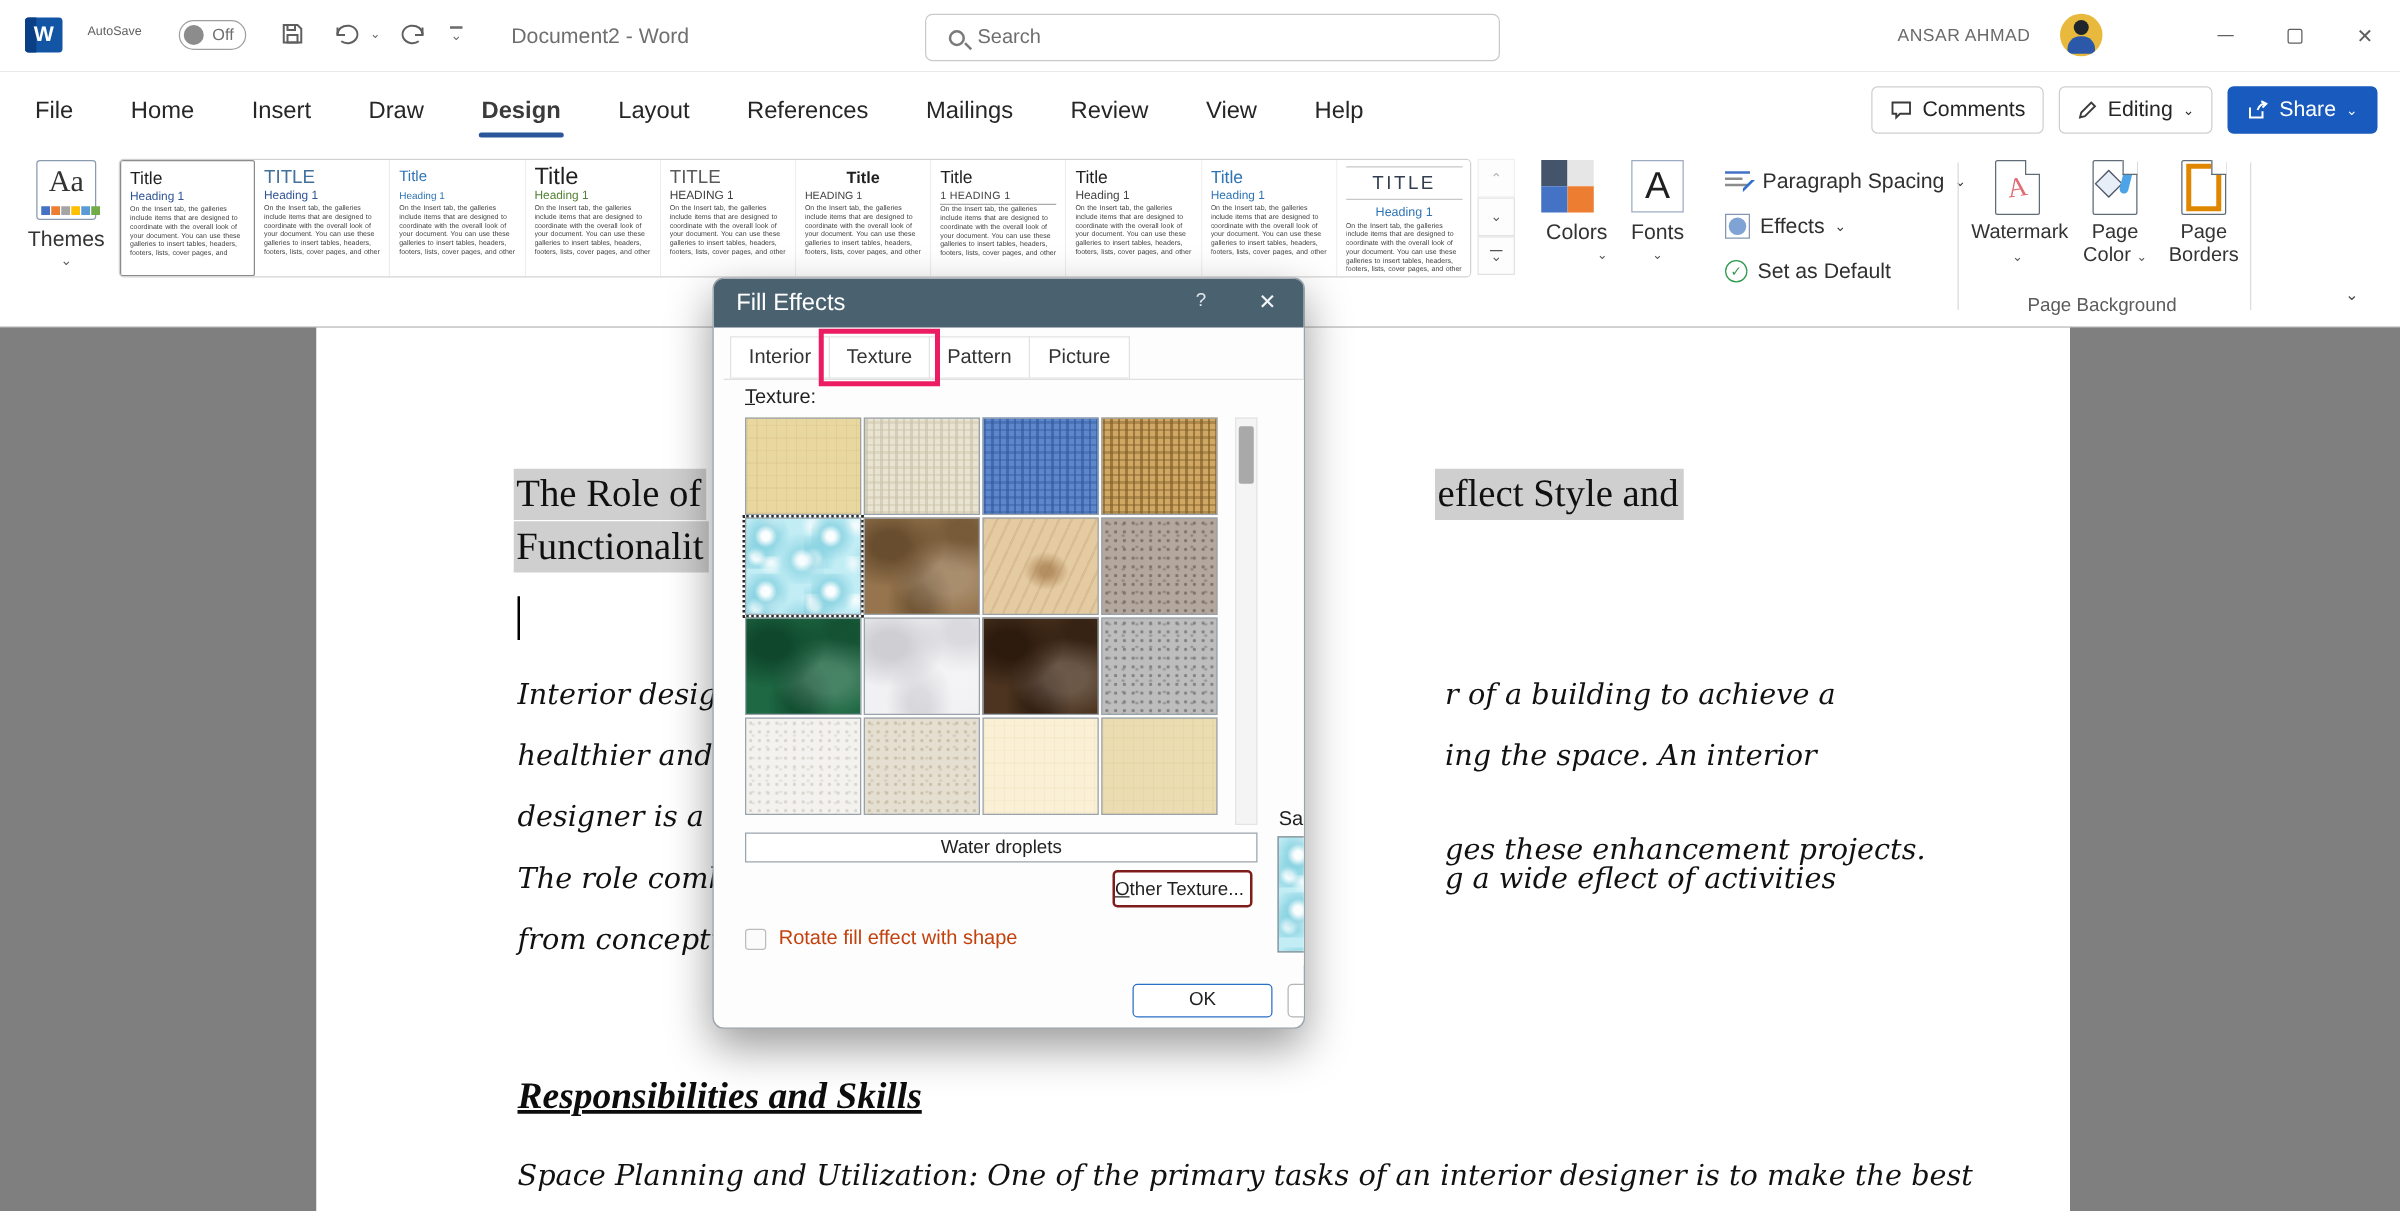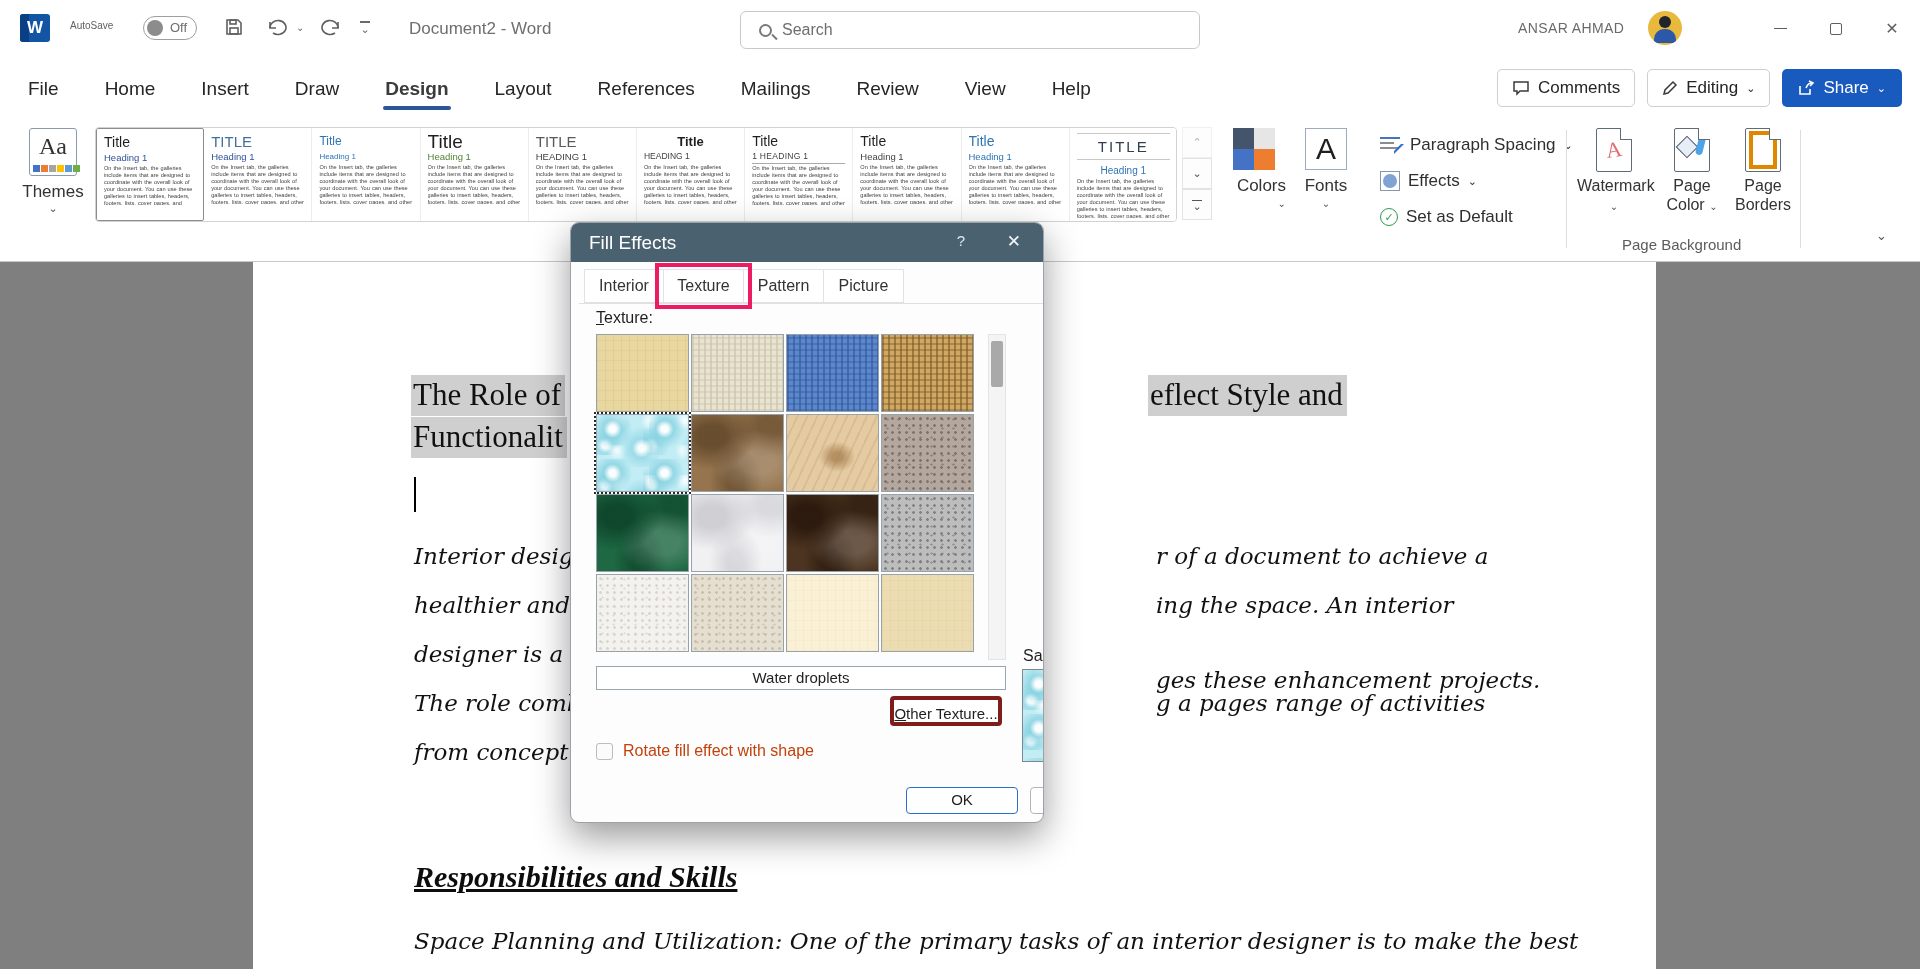--- a/index.html
+++ b/index.html
@@ -148,22 +148,22 @@
   .tex-label { position:absolute; left:25px; top:86px; font-size:16px; color:#1f1f1f; }
   .tex-label u { text-decoration:underline; }
   .tex-grid { position:absolute; left:25px; top:111px; width:382px; display:grid;
               grid-template-columns:repeat(4,93px); grid-auto-rows:78px; gap:2px; }
   .swatch { border:1px solid #98a2ab; }
   .swatch.selected { outline:2px dotted #2a2a2a; outline-offset:0px; }
   .tex-scroll { position:absolute; left:417px; top:111px; width:18px; height:326px; background:#f4f4f4; border:1px solid #e4e4e4; }
   .tex-thumb { position:absolute; left:2px; top:6px; width:12px; height:46px; background:#a9a9a9; border-radius:2px; }
   .tex-name { position:absolute; left:25px; top:443px; width:410px; height:24px; border:1px solid #9aa4ad; background:#fff;
               font-size:15px; color:#222; text-align:center; line-height:22px; }
-  .other-btn { position:absolute; left:319px; top:473px; width:112px; height:30px; border:4px solid #7f1d1d; border-radius:4px;
-               background:#fff; font-size:15px; color:#1f1f1f; text-align:center; line-height:28px; }
+  .other-btn { position:absolute; left:319px; top:473px; width:112px; height:30px; border:2px solid #7f1d1d; border-radius:4px;
+               background:#fff; font-size:15px; color:#1f1f1f; line-height:28px; }
   .rotate-row { position:absolute; left:25px; top:519px; display:flex; align-items:center; gap:10px; }
   .cb { width:17px; height:17px; border:1px solid #bcbcbc; border-radius:3px; background:#fbfbfb; }
   .rotate-label { font-size:16px; color:#c2410c; }
   .sample-label { position:absolute; left:452px; top:424px; font-size:16px; color:#1f1f1f; }
   .sample-box { position:absolute; left:451px; top:446px; width:107px; height:93px; border:1px solid #7e8890; }
   .dlg-ok { position:absolute; left:335px; top:564px; width:112px; height:27px; border:1.5px solid #2a6fc8; border-radius:4px;
             background:#fff; font-size:15px; color:#1f1f1f; text-align:center; line-height:24px; }
   .dlg-cancel { position:absolute; left:459px; top:564px; width:113px; height:27px; border:1px solid #b4b4b4; border-radius:4px;
             background:#fff; font-size:15px; color:#1f1f1f; text-align:center; line-height:25px; }
 </style>
@@ -422,27 +422,27 @@
       <span class="hl">eflect Style and</span>
     </div>
     <div class="doc-abs doc-title-font" style="left:411px; top:157px;">
       <span class="hl">Functionalit</span>
     </div>
 
     <div class="cursor-bar" style="left:414px; top:215px;"></div>
 
     <div id="script-lines">
         <div class="doc-abs scriptline" style="left: 414px; top: 281px;">Interior desig</div>
-        <div class="doc-abs scriptline" style="left: 1156px; top: 281px;">r of a document to achieve a</div>
+        <div class="doc-abs scriptline" style="left: 1156px; top: 281px;">r of a building to achieve a</div>
         <div class="doc-abs scriptline" style="left: 414px; top: 330px;">healthier and m</div>
         <div class="doc-abs scriptline" style="left: 1156px; top: 330px;">ing the space. An interior</div>
         <div class="doc-abs scriptline" style="left: 414px; top: 379px;">designer is a p</div>
         <div class="doc-abs scriptline" style="left: 1156px; top: 389px; margin-top: 16px;">ges these enhancement projects.</div>
         <div class="doc-abs scriptline" style="left: 414px; top: 428px;">The role combi</div>
-        <div class="doc-abs scriptline" style="left: 1156px; top: 428px;">g a pages range of activities</div>
+        <div class="doc-abs scriptline" style="left: 1156px; top: 428px;">g a wide eflect of activities</div>
         <div class="doc-abs scriptline" style="left: 414px; top: 477px;">from conceptua</div>
       </div>
 
     <div class="doc-abs doc-h2" style="left:414px; top:598px;">Responsibilities and Skills</div>
     <div class="doc-abs scriptline" style="left:414px; top:666px;">Space Planning and Utilization: One of the primary tasks of an interior designer is to make the best</div>
   </div>
 
   <div class="dialog">
     <div class="dlg-titlebar" style="background: rgb(74, 97, 112);">
       <span>Fill Effects</span>

